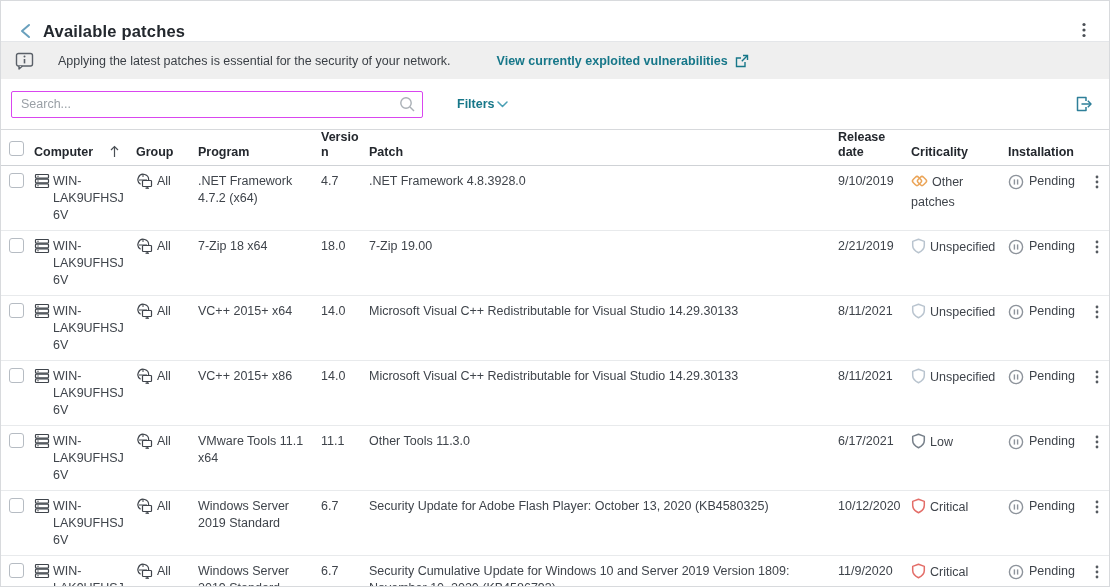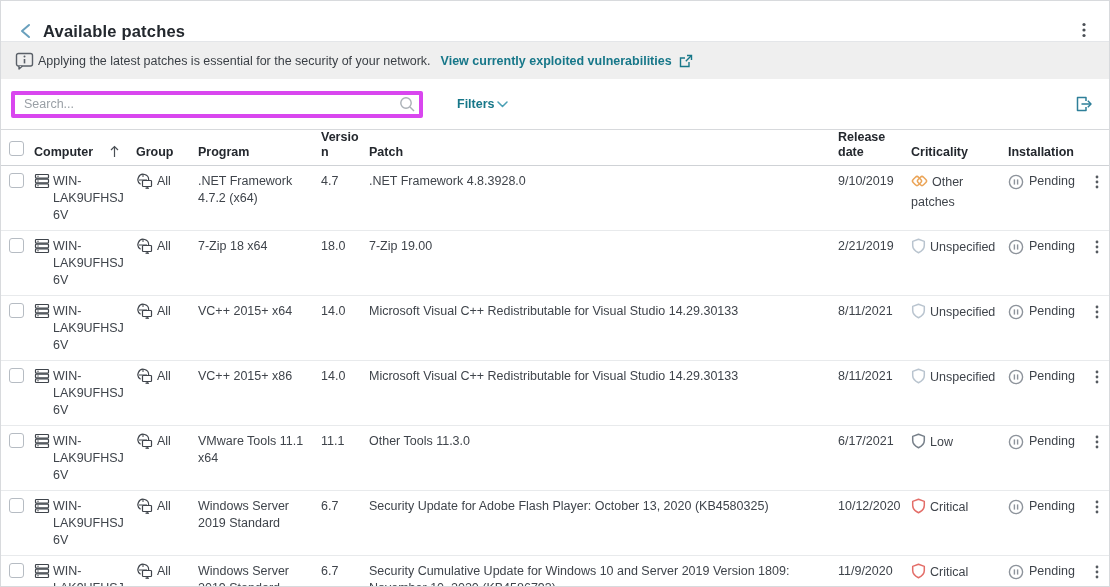--- a/index.html
+++ b/index.html
@@ -8,29 +8,29 @@
   .app { width:1110px; height:587px; border:1px solid #d8dadd; overflow:hidden; background:#fff; display:flex; flex-direction:column; }
 
   
   .hdr { height:41px; flex:0 0 41px; display:flex; align-items:flex-end; padding:0 14px; border-bottom:1px solid #e4e6e9; background:#fff; }
   .back-btn { width:20px; height:20px; display:flex; align-items:center; justify-content:center; cursor:pointer; margin-right:8px; }
   .hdr-title { font-size:16.5px; font-weight:bold; color:#23282e; letter-spacing:.2px; }
   .hdr-spacer { flex:1; }
   .menu-btn { width:22px; height:22px; display:flex; align-items:center; justify-content:center; cursor:pointer; }
 
   
-  .banner { height:37px; flex:0 0 37px; background:#efefef; display:flex; align-items:center; padding:0 14px; gap:4px; }
+  .banner { height:37px; flex:0 0 37px; background:#efefef; display:flex; align-items:center; padding:0 14px; gap:24px; }
   .banner-text { color:#3a3f45; }
-  .banner-link { display:flex; align-items:center; gap:6px; margin-left:6px; cursor:pointer; }
+  .banner-link { display:flex; align-items:center; gap:6px; margin-left:22px; cursor:pointer; }
   .banner-link span { color:#177789; font-weight:bold; }
 
   
   .toolbar { height:50px; flex:0 0 50px; display:flex; align-items:center; padding:0 12px 0 10px; background:#fff; }
   .search-wrap { position:relative; width:412px; }
-  .search-wrap input { width:100%; height:27px; border:4px solid #d946ef; border-radius:2px; padding:0 30px 0 9px; font-family:inherit; font-size:12.5px; color:#737373; outline:none; }
+  .search-wrap input { width:100%; height:27px; border:1px solid #d946ef; border-radius:2px; padding:0 30px 0 9px; font-family:inherit; font-size:12.5px; color:#737373; outline:none; }
   .search-wrap input::placeholder { color:#9aa0a6; }
   .search-ico { position:absolute; right:7px; top:5px; }
   .filters-btn { display:flex; align-items:center; gap:2px; margin-left:34px; cursor:pointer; }
   .filters-btn span { color:#177789; font-weight:bold; }
   .tb-spacer { flex:1; }
   .export-btn { width:26px; height:26px; display:flex; align-items:center; justify-content:center; cursor:pointer; }
 
   
   .tbl { flex:1; display:flex; flex-direction:column; overflow:hidden; }
   .thead { flex:0 0 35px; display:flex; align-items:flex-end; padding:0 4px 5px 8px; border-top:1px solid #d7d9dc; border-bottom:1px solid #cfd2d6; font-weight:bold; color:#24282e; line-height:15px; }

